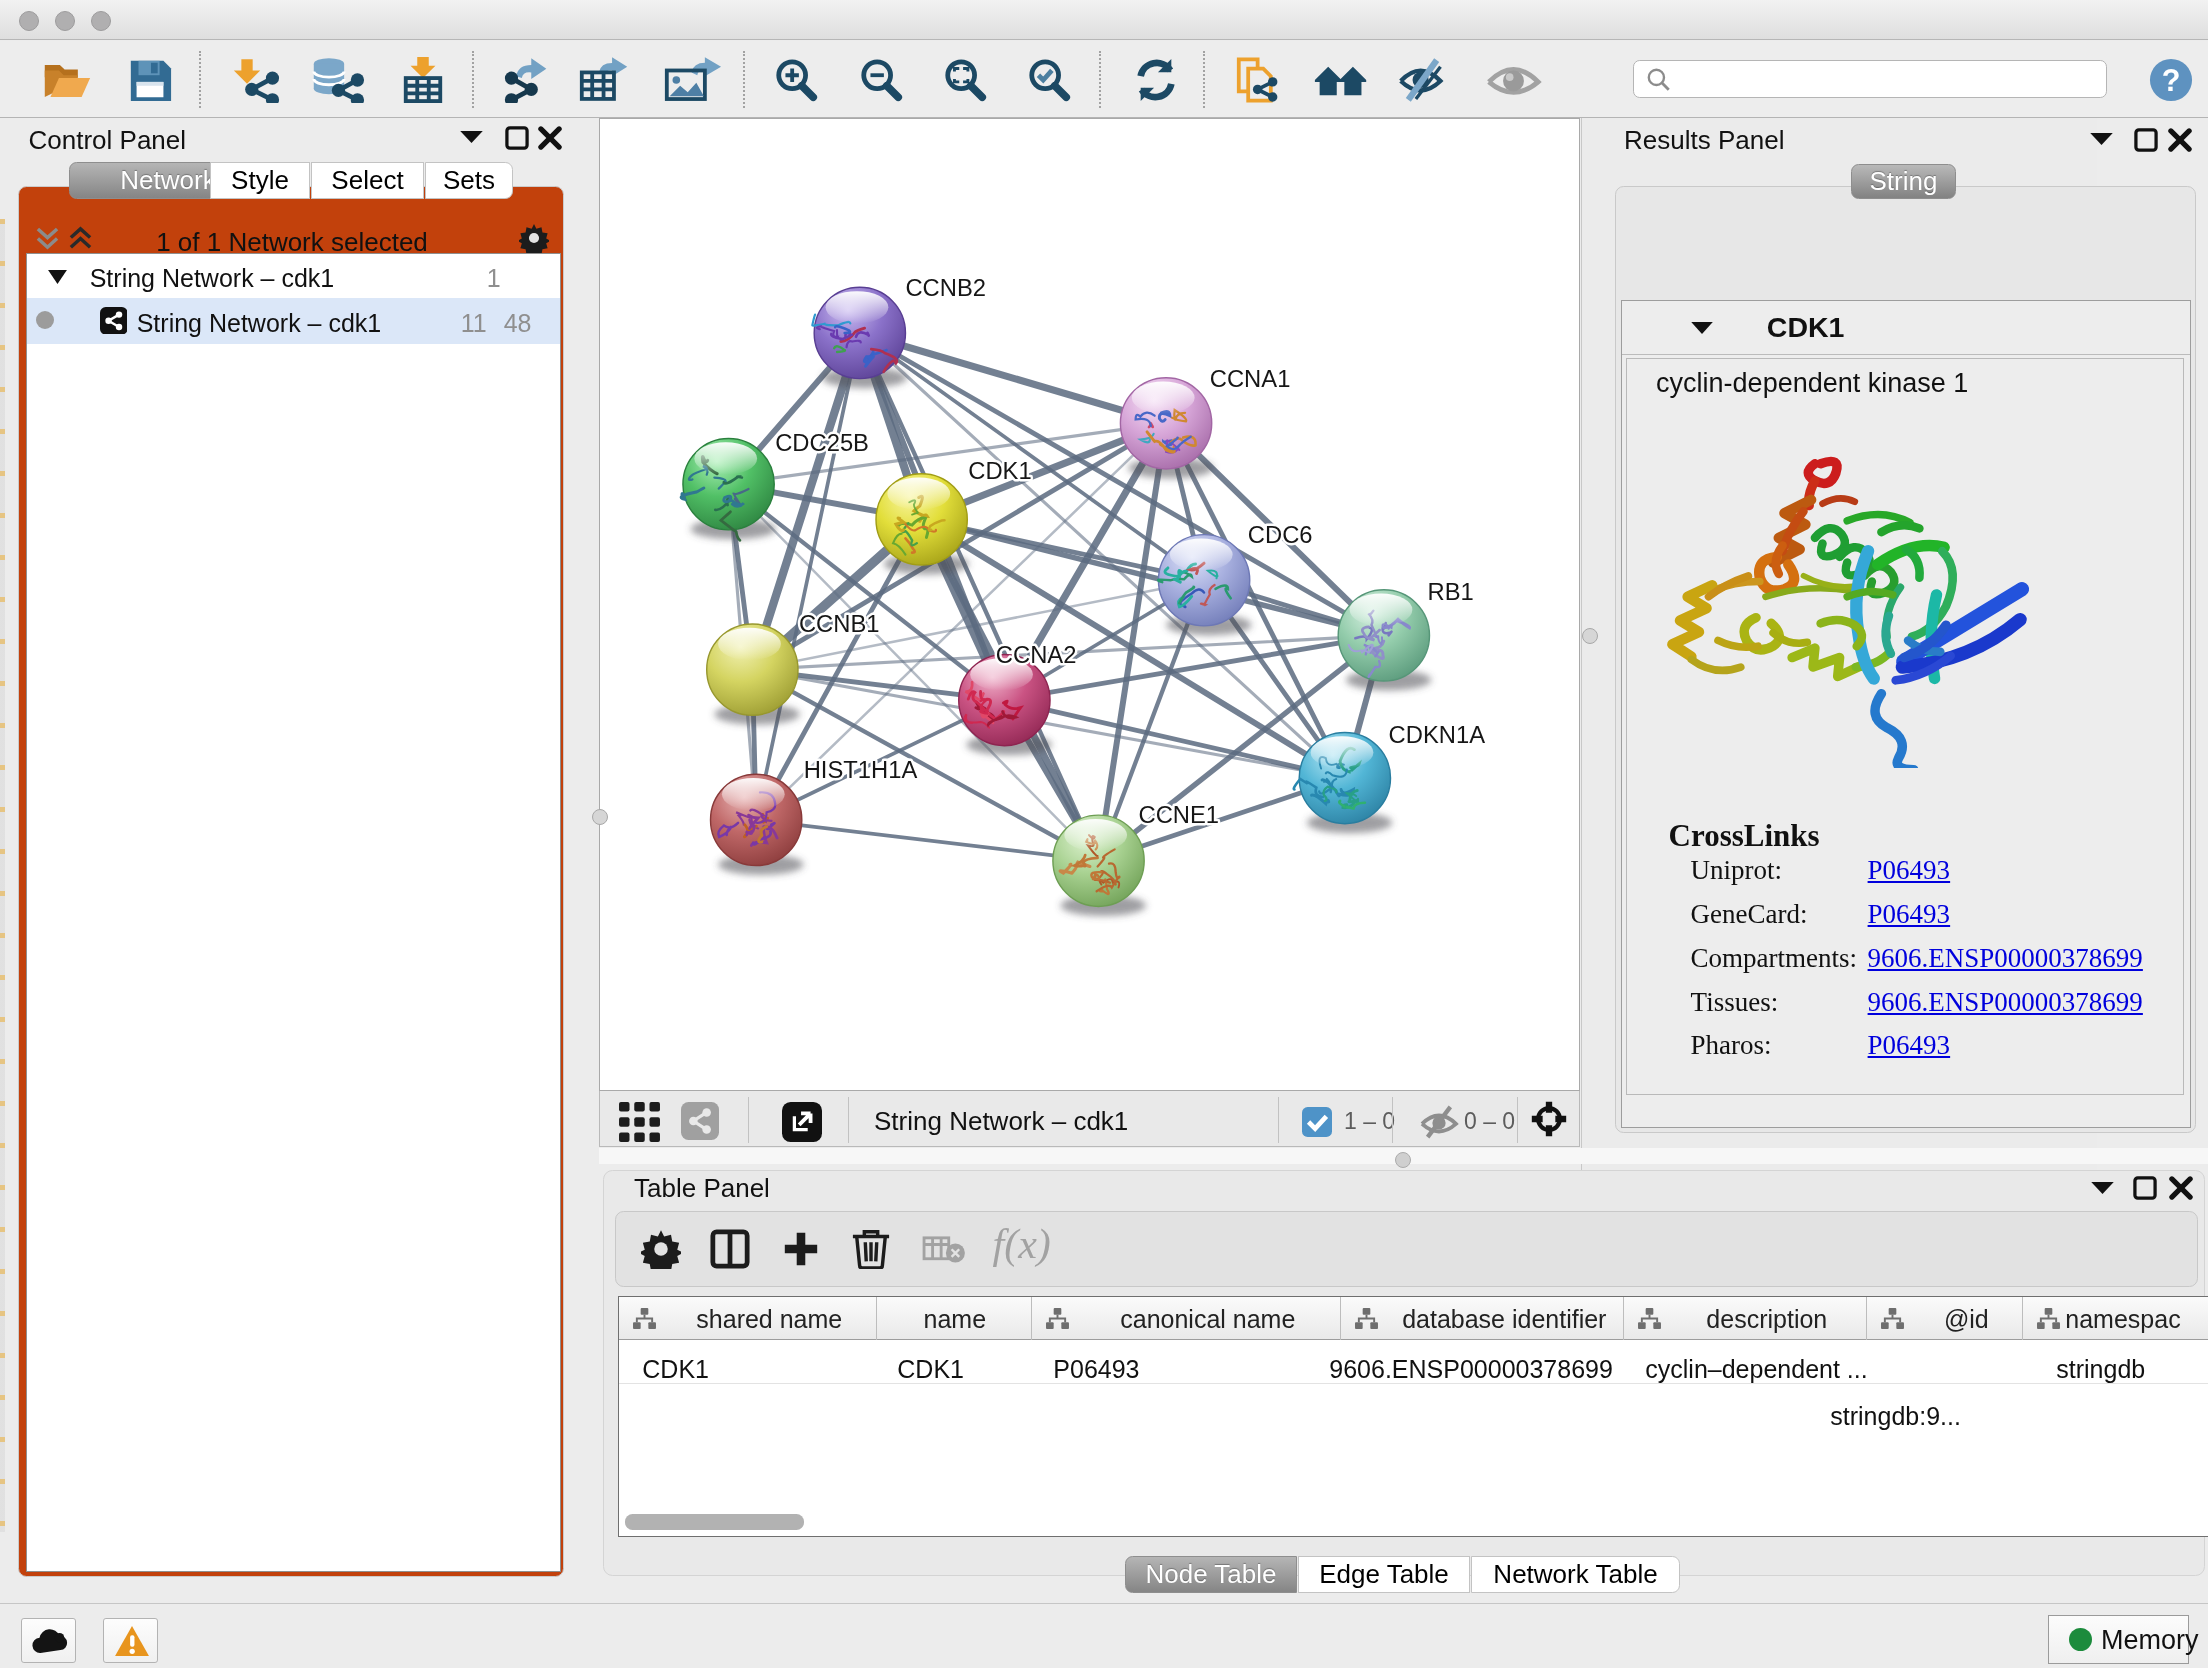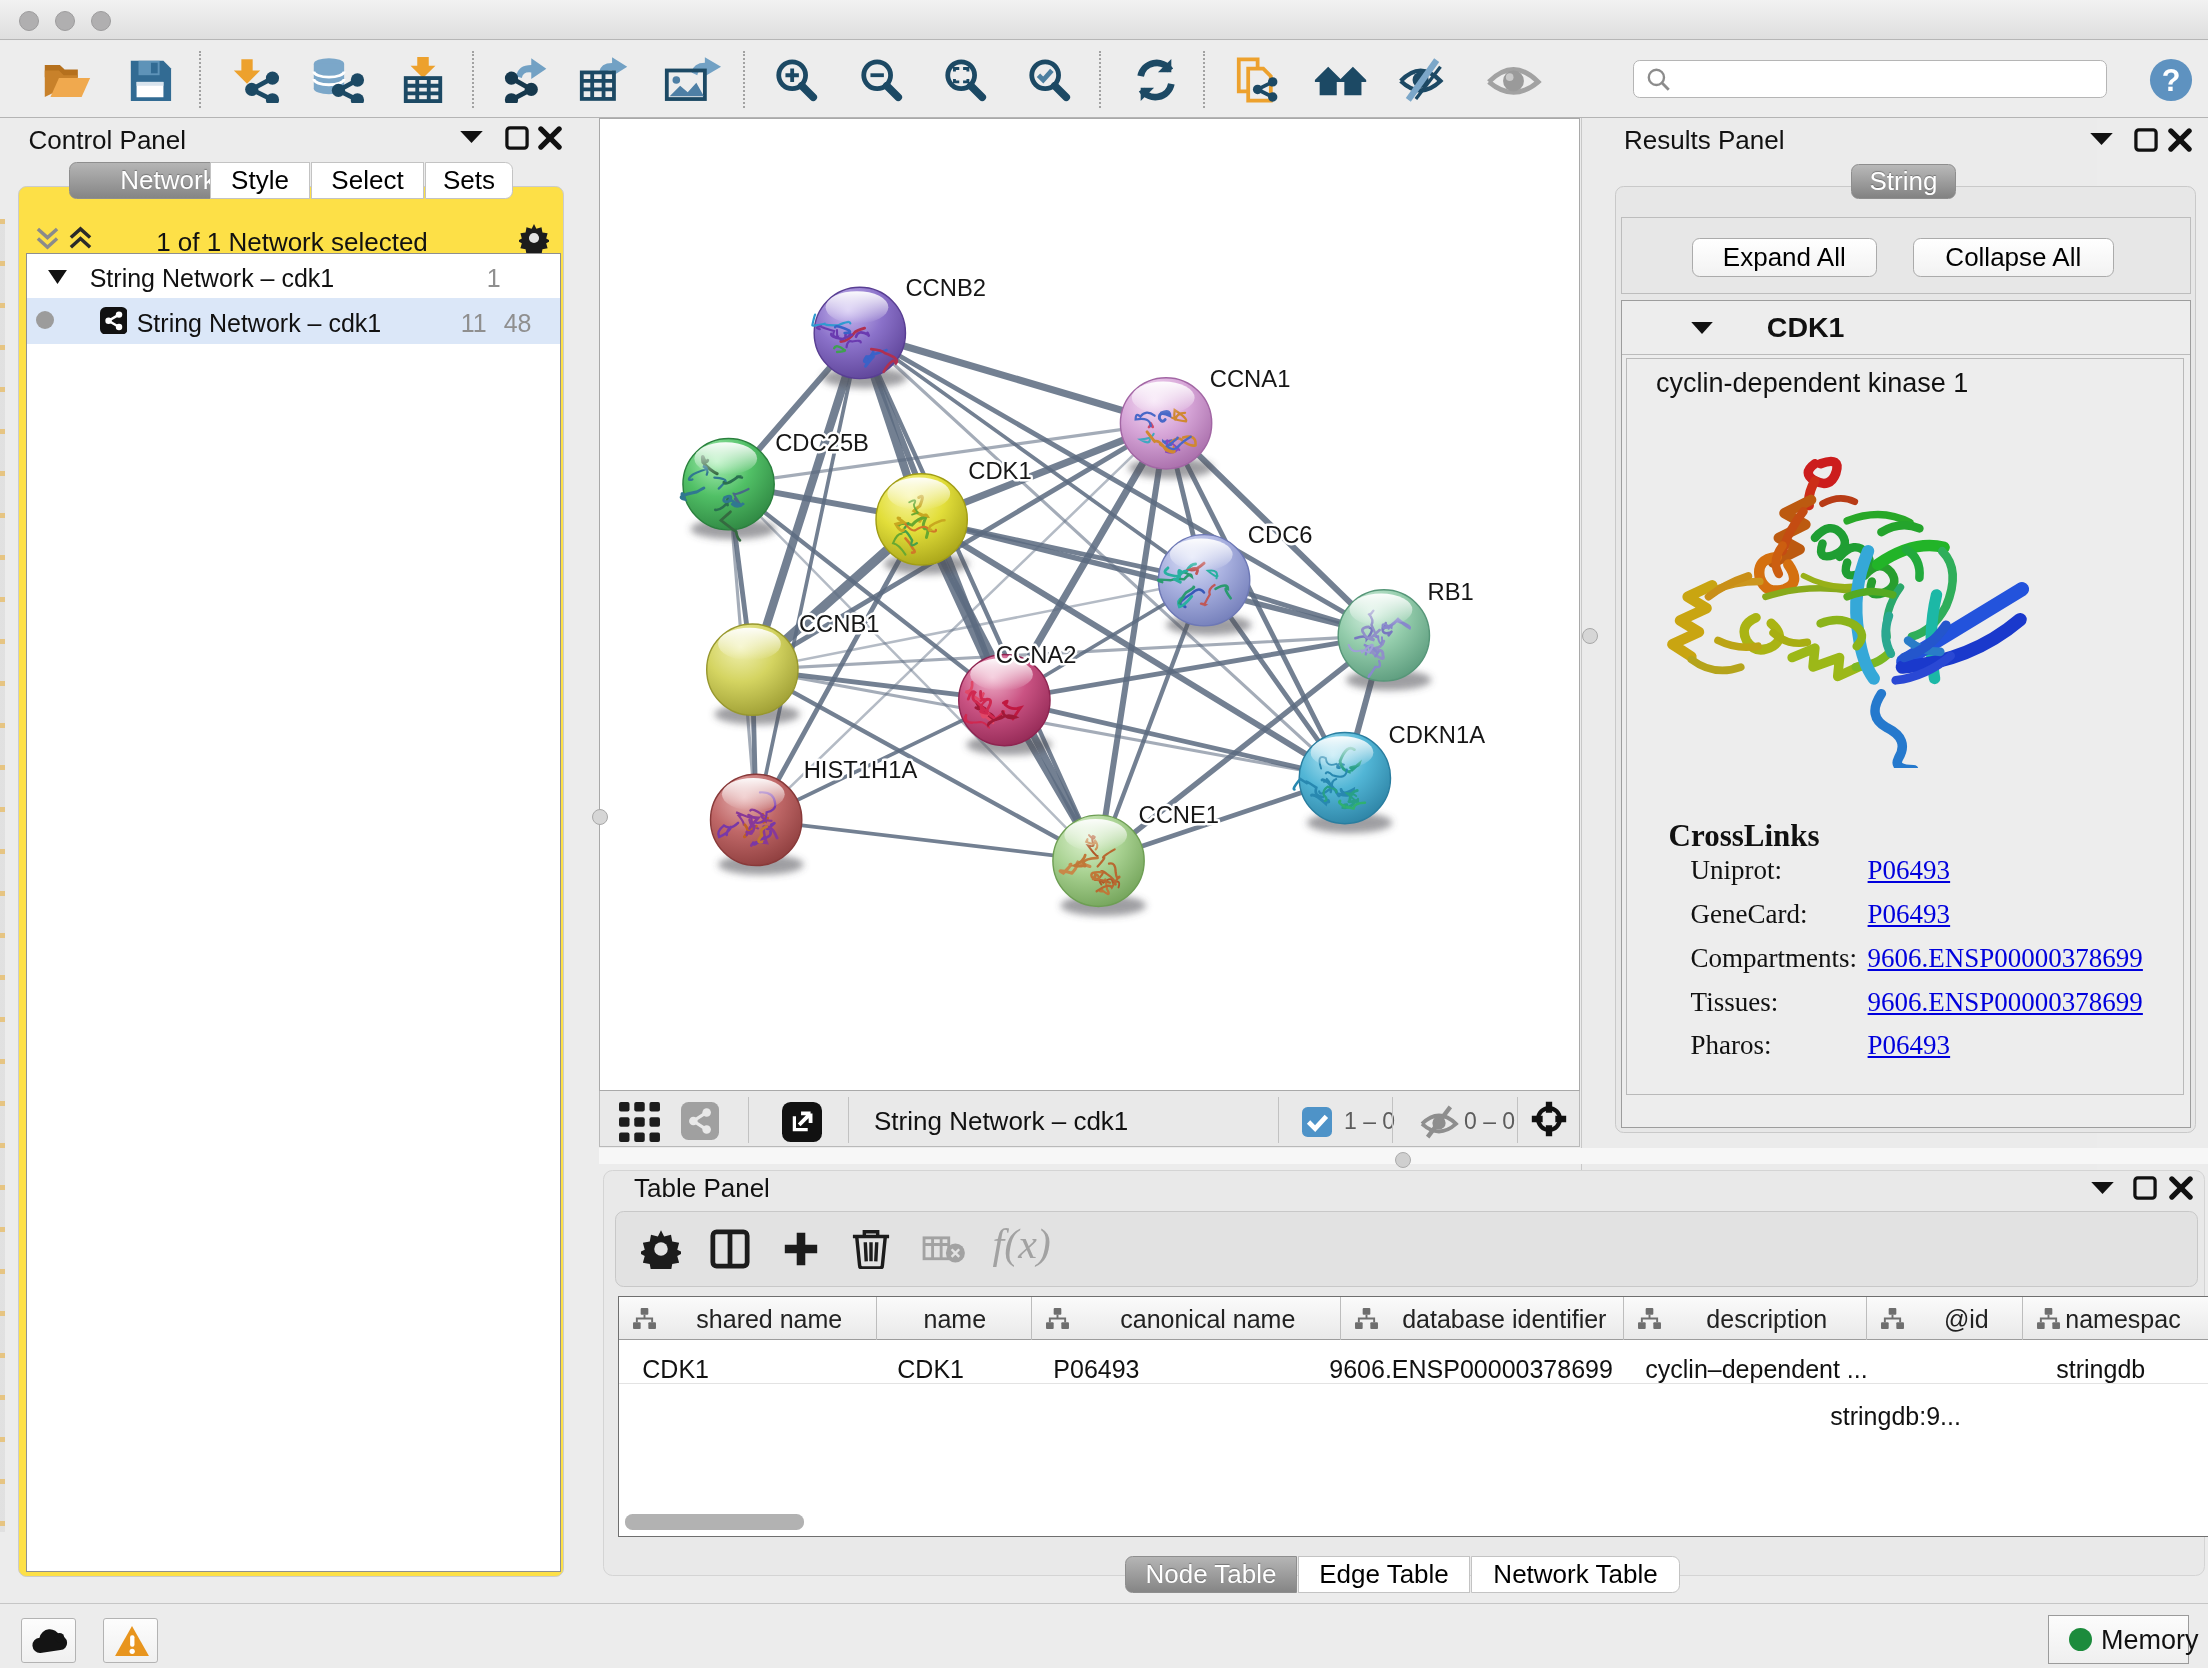--- a/index.html
+++ b/index.html
@@ -14,21 +14,21 @@
 #toolbar { left:0; top:41px; width:2208px; height:77px; background:#ededed; border-bottom:1px solid #b4b4b4; }
 .tsep { position:absolute; top:9.5px; height:57px; width:0; border-left:2.9px dotted #a2a2a2; }
 .ticon { position:absolute; top:16px; }
 #searchbox { position:absolute; left:1633px; top:19px; width:474px; height:38px; background:#fff; border:1px solid #b5b5b5; border-radius:6.7px; }
 
 .ptitle { font-size:26px; color:#111; }
 .tabseg { position:absolute; z-index:3; height:37px; border:1px solid #c3c3c3; background:#fff; color:#000; font-size:26px; text-align:center; line-height:35px; }
 .tabsel { background:linear-gradient(#b5b5b5,#858585); color:#fff; border-color:#8e8e8e; text-shadow:0 -1px 1px rgba(0,0,0,0.3); }
 
 #cpanel { left:0; top:118px; width:598px; height:1484px; background:#ececec; }
-#cpbox { position:absolute; left:18px; top:68px; width:546px; height:1391px; background:#fde047; border:1px solid #cbcbcb; border-radius:8.6px; }
+#cpbox { position:absolute; left:18px; top:68px; width:546px; height:1391px; background:#c2410c; border:1px solid #cbcbcb; border-radius:8.6px; }
 #cplist { position:absolute; left:6.7px; top:66px; width:535px; height:1319px; background:#fff; border:1.9px solid #8f8f8f; overflow:hidden; }
 .trow { position:relative; width:100%; height:44px; font-size:25px; }
 
 #canvas { left:599px; top:118px; width:981px; height:973px; background:#fff; border:1px solid #a9a9a9; }
 #canvasbar { left:599px; top:1091px; width:981px; height:56px; background:#e9e9e9; border:1px solid #b9b9b9; border-top:none; }
 .cbsep { position:absolute; top:7.6px; height:46px; width:0; border-left:1px solid #c2c2c2; }
 
 #rpanel { left:1581px; top:118px; width:516px; height:1052px; background:#ebebeb; border-left:1px solid #c8c8c8; }
 #rpbox { position:absolute; left:33px; top:68px; width:581px; height:947px; background:#e7e7e7; border:1px solid #c9c9c9; border-radius:8.6px; }
 #expbox { position:absolute; left:4.8px; top:30px; width:570px; height:77px; border:1.9px solid #bdbdbd; background:#e7e7e7; }
@@ -634,24 +634,20 @@
       <path d="M1 2 h24 L13 15 z" fill="#111"></path>
     </svg>
   <svg class="abs" style="left:552px; top:9.5px;" width="24" height="24" viewBox="0 0 25 25">
       <rect x="2" y="2" width="21" height="21" rx="3" fill="none" stroke="#111" stroke-width="3.4"></rect>
     </svg>
   <svg class="abs" style="left:586px; top:9.5px;" width="24" height="24" viewBox="0 0 25 25">
       <path d="M3 3 L22 22 M22 3 L3 22" stroke="#111" stroke-width="5.4" stroke-linecap="round"></path>
     </svg>
   <div class="abs" style="z-index:3; left:269px; top:46px; width:105px; height:35px; background:linear-gradient(#b9b9b9,#828282); border:1px solid #8e8e8e; border-radius:7.6px; color:#fff; font-size:26px; text-align:center; line-height:33px; text-shadow:0 -1px 1px rgba(0,0,0,0.3);">String</div>
   <div id="rpbox">
-    <div id="expbox">
-      <div class="rbtn" style="left:70px; width:185px;">Expand All</div>
-      <div class="rbtn" style="left:291px; width:201px;">Collapse All</div>
-    </div>
     <div id="cdkbox">
       <div id="cdkhdr">
         <svg class="abs" style="left:68px; top:19px;" width="24" height="15" viewBox="0 0 25 16">
             <path d="M1 2 h23 L12.5 15 z" fill="#111"></path>
           </svg>
         <span class="abs" style="left:145px; top:9.5px; font-weight:bold;">CDK1</span>
       </div>
       <div id="cdkbody">
         <div class="abs" style="left:29.5px; top:8.6px; font-size:27px;">cyclin-dependent kinase 1</div>
         <svg class="abs" style="left:34px; top:95px;" width="380" height="314" viewBox="0 0 400 330">

